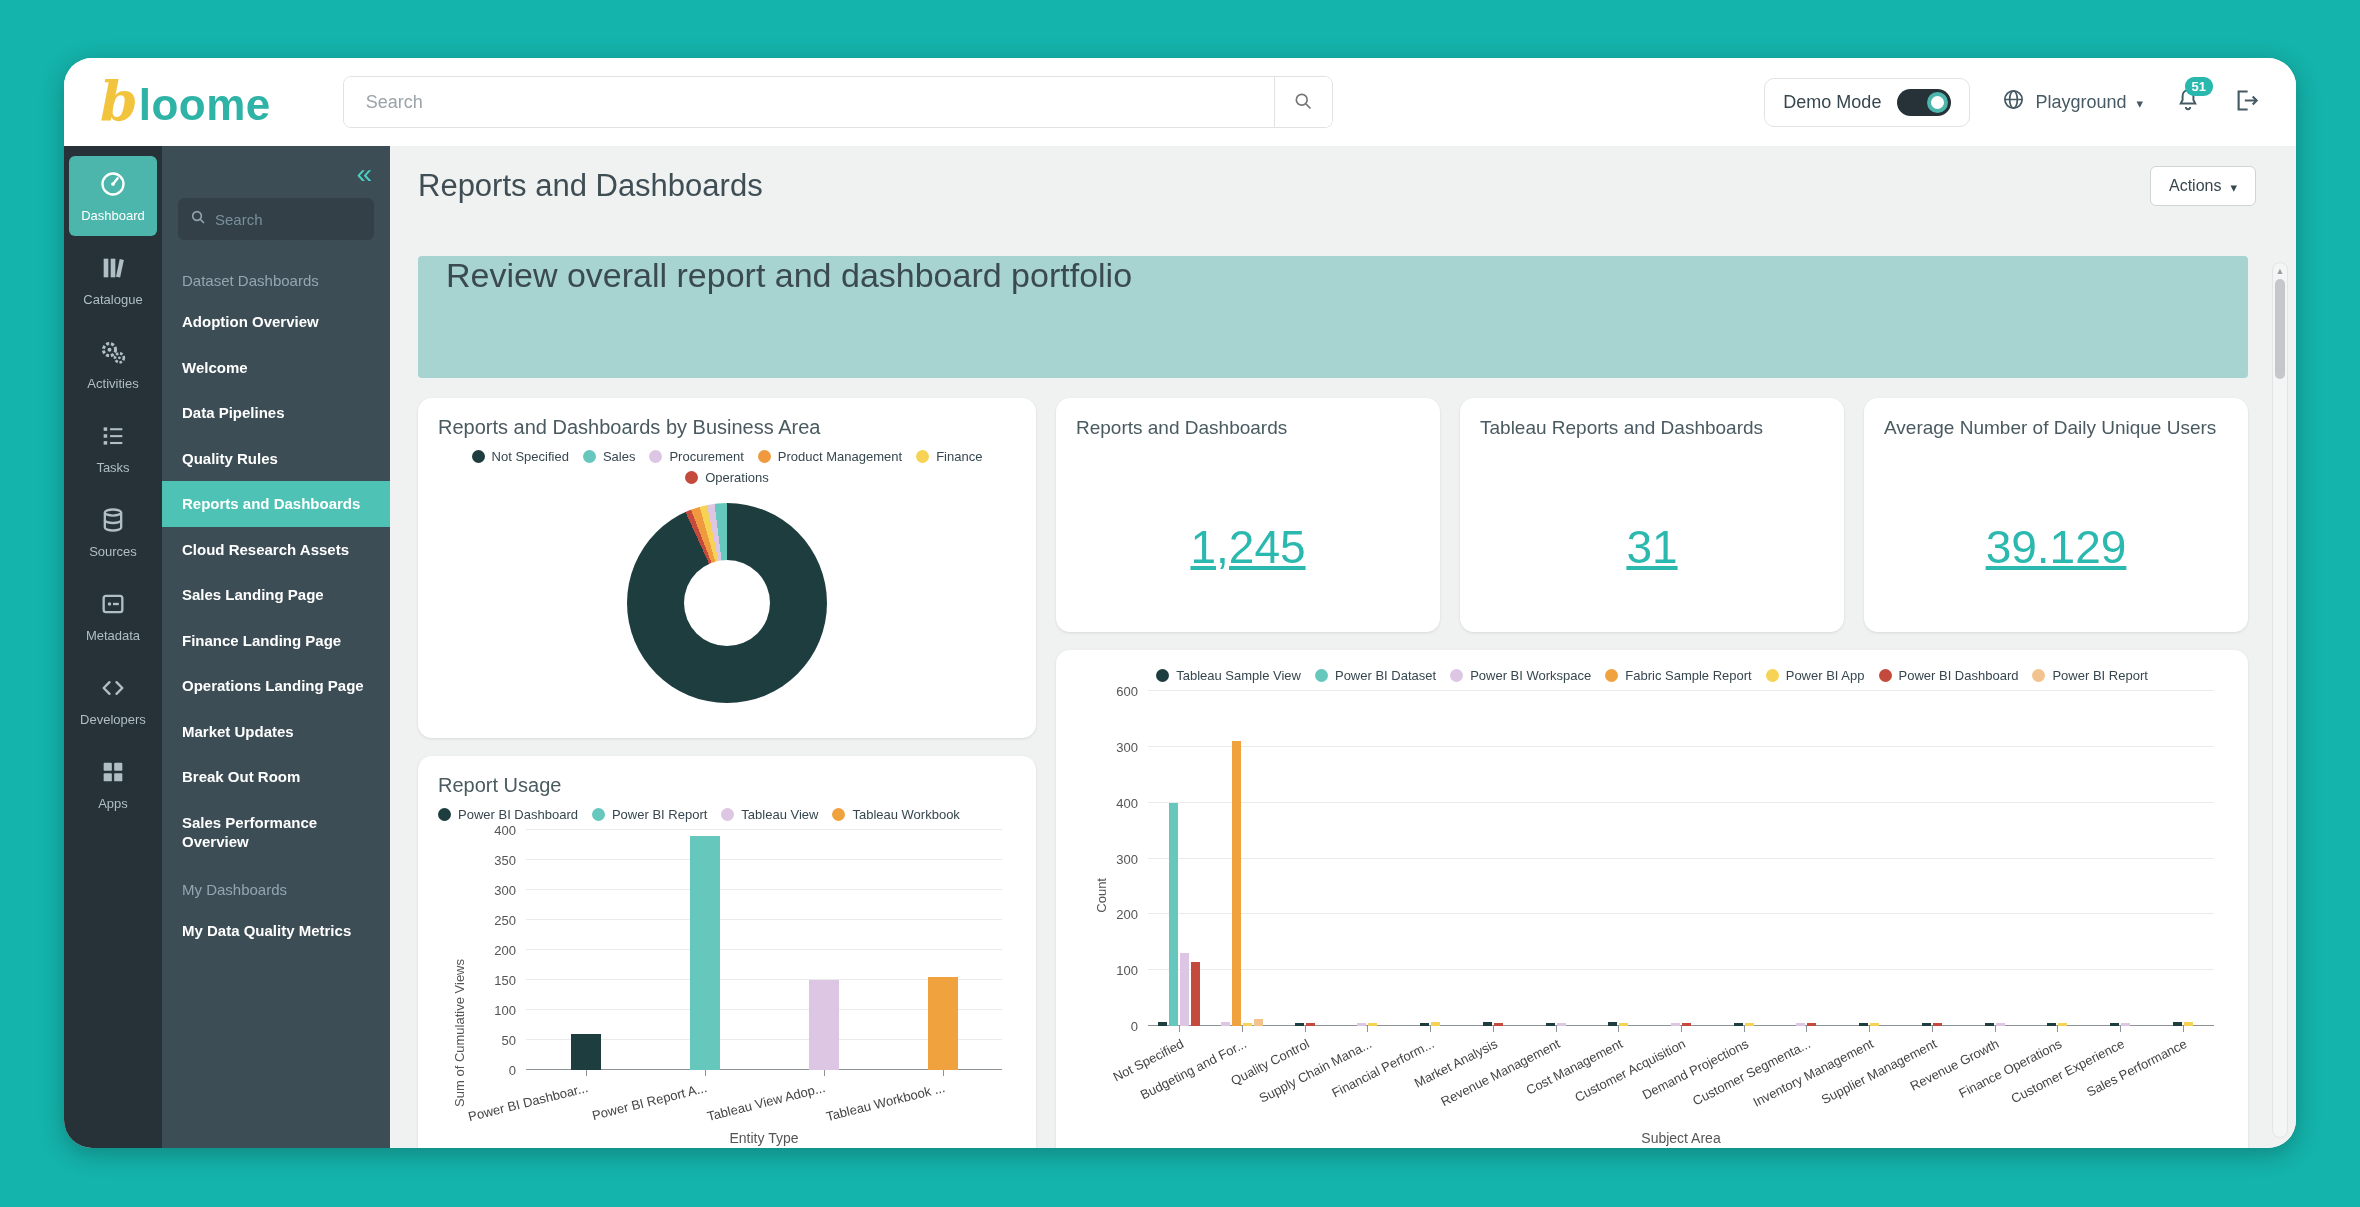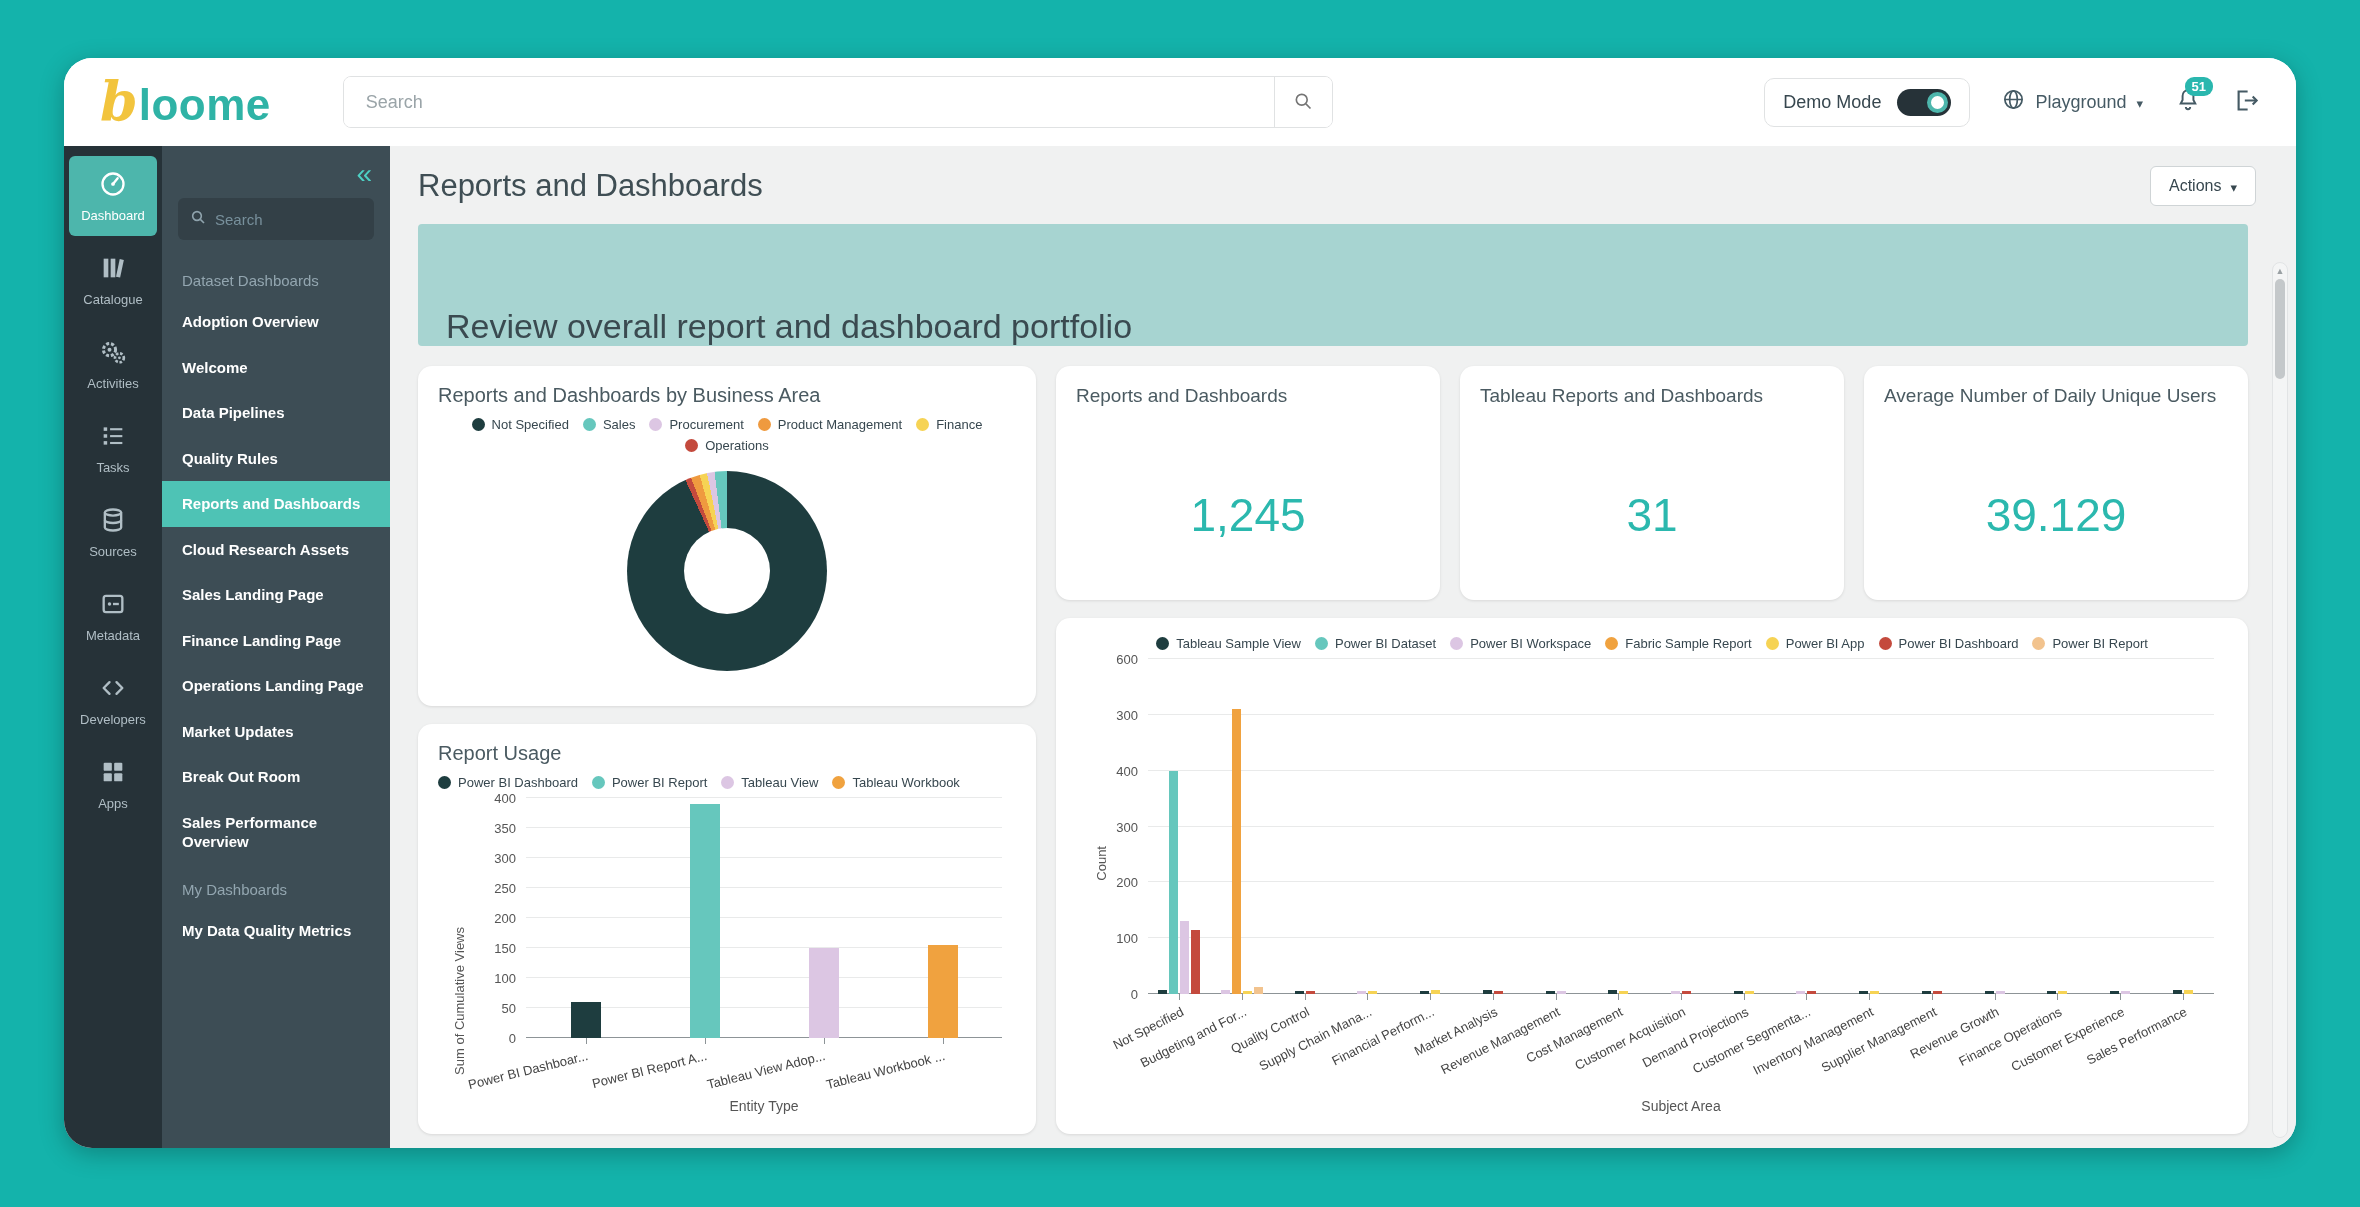--- a/index.html
+++ b/index.html
@@ -45,21 +45,21 @@
   .side-header { color:#93a6b0; font-size:15px; padding:16px 20px 10px; }
   .side-item { color:#fff; font-weight:bold; font-size:15px; line-height:1.3; padding:13px 20px; cursor:pointer; }
   .side-item.active { background:#4ec3b5; }
 
   
   .main { flex:1; min-width:0; background:#f0f1f1; display:flex; flex-direction:column; position:relative; }
   .page-head { display:flex; align-items:center; justify-content:space-between; padding:20px 40px 12px 28px; }
   .page-head h1 { font-size:31px; font-weight:400; color:#3f4e54; }
   .actions-btn { display:flex; align-items:center; gap:9px; background:#fff; border:1px solid #cfd4d6; border-radius:6px; padding:10px 18px; font-size:16px; color:#37474f; font-family:inherit; cursor:pointer; }
   .content { flex:1; padding:6px 48px 0 28px; position:relative; overflow:hidden; }
-  .banner { height:122px; background:#a7d4d1; border-radius:4px; display:flex; align-items:flex-end; padding:0 28px; margin-bottom:20px; }
+  .banner { height:122px; background:#a7d4d1; border-radius:4px; display:flex; align-items:flex-start; padding:0 28px; margin-bottom:20px;margin-top:32px; }
   .banner span { font-size:34px; color:#3a4a50; }
   .grid { display:flex; gap:20px; }
   .col-left { flex:0 0 618px; display:flex; flex-direction:column; gap:18px; }
   .col-right { flex:1; min-width:0; display:flex; flex-direction:column; gap:18px; }
 
   .card { background:#fff; border-radius:14px; box-shadow:0 1px 3px rgba(0,0,0,.1); padding:18px 20px; }
   .card h2 { font-size:20px; font-weight:400; color:#4a5a61; margin-bottom:10px; }
   .card-ba { height:340px; display:flex; flex-direction:column; }
   .card-ru { height:410px; display:flex; flex-direction:column; }
   .card-sa { height:516px; display:flex; flex-direction:column; }
@@ -70,21 +70,21 @@
   .dot { width:13px; height:13px; border-radius:50%; flex:0 0 13px; }
 
   .donut-wrap { flex:1; display:flex; align-items:center; justify-content:center; }
   .donut { width:200px; height:200px; border-radius:50%; position:relative; }
   .donut::after { content:""; position:absolute; inset:57px; background:#fff; border-radius:50%; }
 
   
   .kpi-row { display:flex; gap:20px; height:234px; }
   .kpi { flex:1; position:relative; }
   .kpi h3 { font-size:19px; font-weight:400; color:#4a5a61; line-height:1.3; }
-  .kpi-value { position:absolute; left:0; right:0; top:52%; text-align:center; font-size:46px; color:#2bb8ae; }
+  .kpi-value { position:absolute; left:0; right:0; top:52%; text-align:center; font-size:46px; color:#2bb8ae;text-decoration:underline; }
 
   
   .chart { position:relative; flex:1; }
   .ylabel { position:absolute; top:42%; writing-mode:vertical-rl; transform:rotate(180deg); font-size:13px; color:#555; }
   .plot { position:absolute; top:8px; right:14px; }
   .gridline { position:absolute; left:0; right:0; height:1px; background:#e9eaea; }
   .gridline.zero { background:#8d9497; }
   .ytick { position:absolute; right:calc(100% + 10px); transform:translateY(50%); font-size:13px; color:#555; white-space:nowrap; }
   .slot { position:absolute; top:0; bottom:0; }
   .bargroup { position:absolute; bottom:0; left:50%; transform:translateX(-50%); height:100%; display:flex; align-items:flex-end; gap:2px; }

